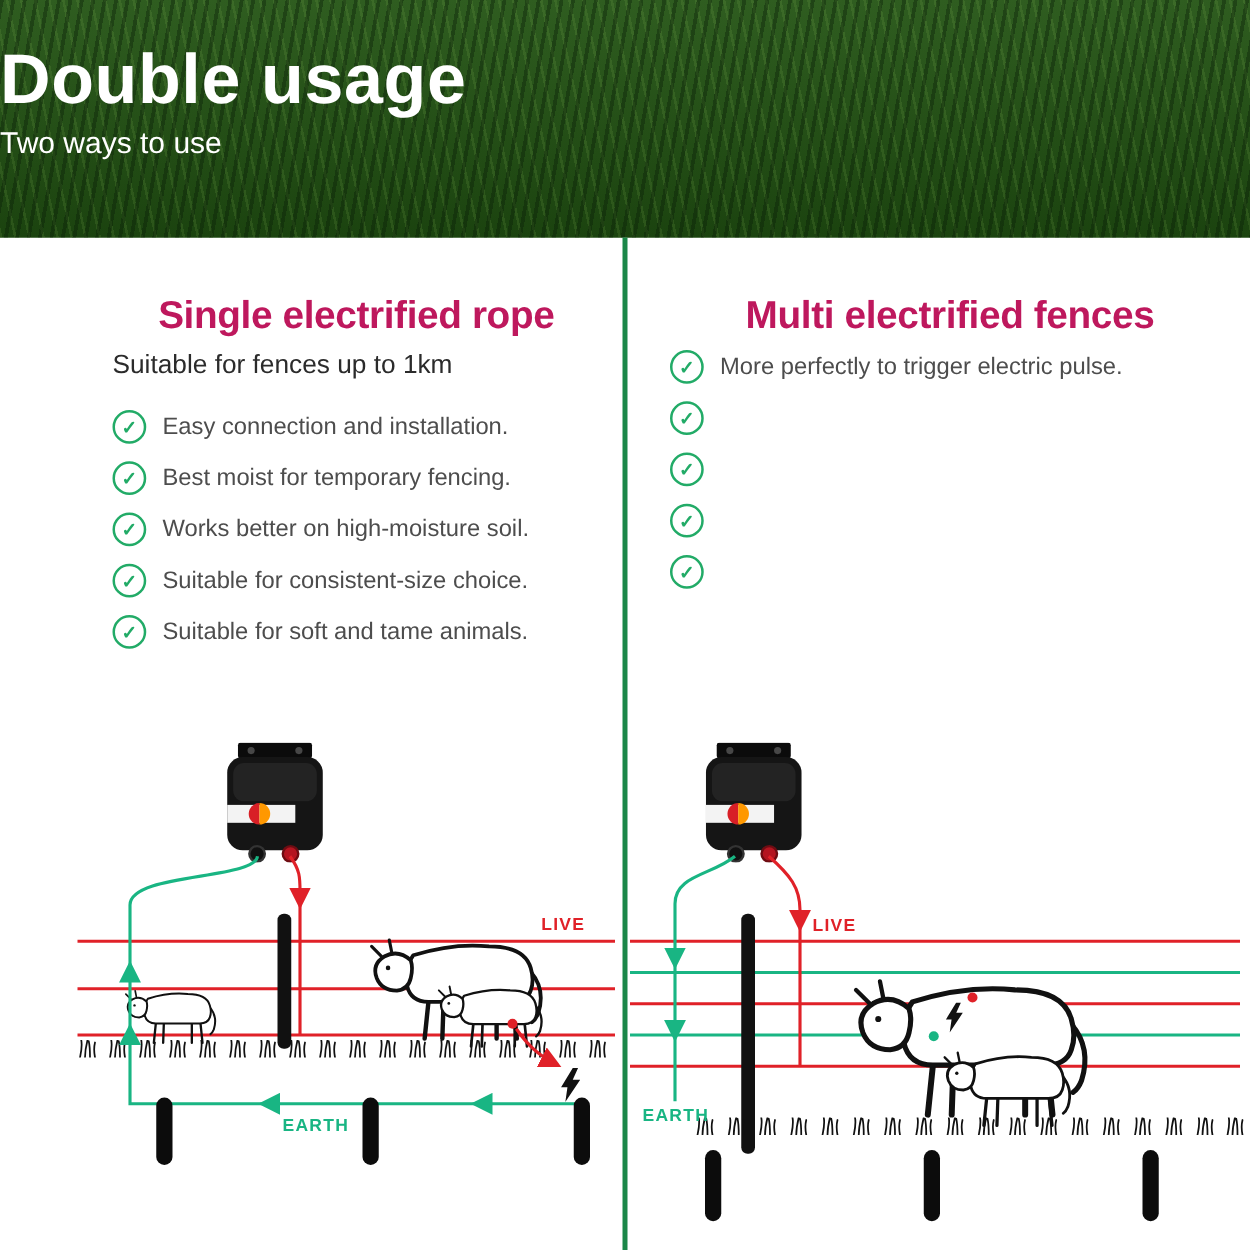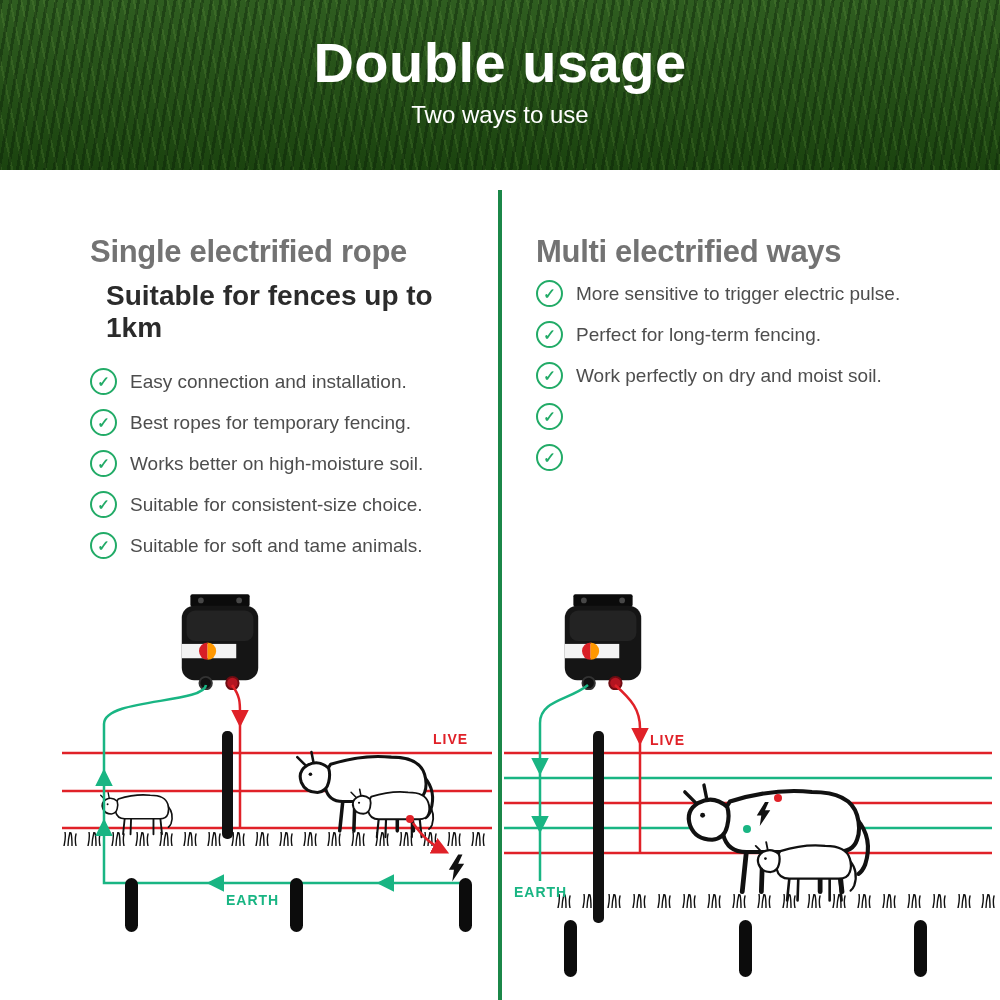--- a/index.html
+++ b/index.html
@@ -1,36 +1,36 @@
 <!DOCTYPE html>
 <html><head>
 <meta charset="utf-8">
 <style>
   html,body{margin:0;padding:0;}
   body{font-family:"Liberation Sans",sans-serif;background:#fff;}
   .canvas{position:relative;width:1000px;height:1000px;background:#fff;overflow:hidden;}
 
   
-  .banner{position:absolute;left:0;top:0;width:1000px;height:170px;
+  .banner{position:absolute;left:0;top:0;width:1000px;height:190px;
     background-color:#24511a;
     background-image:
       repeating-linear-gradient(100deg, rgba(8,28,6,.38) 0 3px, rgba(0,0,0,0) 3px 9px),
       repeating-linear-gradient(78deg, rgba(140,190,90,.14) 0 2px, rgba(0,0,0,0) 2px 11px),
       linear-gradient(180deg,#2f5d20 0%,#1b430f 100%);
-    color:#fff;text-align:center;box-sizing:border-box;padding-top:34px;}
+    color:#fff;box-sizing:border-box;padding-top:34px;}
   .banner h1{margin:0;font-size:56px;font-weight:bold;letter-spacing:.5px;line-height:1.05;}
   .banner p{margin:8px 0 0;font-size:24px;font-weight:500;}
 
   
   .divider{position:absolute;left:498px;top:190px;width:4px;height:810px;background:#1b8748;}
   .col{position:absolute;top:190px;width:500px;box-sizing:border-box;padding-top:44px;}
   .col-left{left:0;padding-left:90px;padding-right:20px;}
   .col-right{left:500px;padding-left:36px;padding-right:16px;}
-  .col h2{margin:0 0 10px;font-size:31px;font-weight:bold;color:#737373;letter-spacing:-.3px;}
-  .col h3{margin:0 16px 24px;font-size:28px;font-weight:bold;color:#2b2b2b;}
+  .col h2{margin:0 0 10px;font-size:31px;font-weight:bold;color:#be185d;letter-spacing:-.3px;text-align:center;}
+  .col h3{margin:0 0 24px;font-size:21px;font-weight:normal;color:#2b2b2b;}
   .col ul{list-style:none;margin:0;padding:0;}
   .col li{display:flex;align-items:center;margin-bottom:14px;font-size:19px;color:#4d4d4d;}
   .chk{width:23px;height:23px;border:2.2px solid #22ab67;border-radius:50%;
     display:flex;align-items:center;justify-content:center;flex:none;
     font-size:15px;font-weight:bold;color:#22ab67;margin-right:13px;}
 
   
   .diagram{position:absolute;top:588px;width:500px;height:412px;}
   .diagram-left{left:0;}
   .diagram-right{left:500px;}
@@ -93,51 +93,49 @@
   <section class="col col-left">
     <h2>Single electrified rope</h2>
     <h3>Suitable for fences up to 1km</h3>
     <ul>
       <li>
           <span class="chk">✓</span>
           <span>Easy connection and installation.</span>
         </li>
       <li>
           <span class="chk">✓</span>
-          <span>Best ropes for temporary fencing.</span>
+          <span>Best moist for temporary fencing.</span>
         </li>
       <li>
           <span class="chk">✓</span>
           <span>Works better on high-moisture soil.</span>
         </li>
       <li>
           <span class="chk">✓</span>
           <span>Suitable for consistent-size choice.</span>
         </li>
       <li>
           <span class="chk">✓</span>
           <span>Suitable for soft and tame animals.</span>
         </li>
     </ul>
   </section>
 
   <section class="col col-right">
-    <h2>Multi electrified ways</h2>
+    <h2>Multi electrified fences</h2>
     <ul>
       <li>
           <span class="chk">✓</span>
-          <span>More sensitive to trigger electric pulse.</span>
-        </li>
-      <li>
-          <span class="chk">✓</span>
-          <span>Perfect for long-term fencing.</span>
-        </li>
-      <li>
-          <span class="chk">✓</span>
-          <span>Work perfectly on dry and moist soil.</span>
+          <span>More perfectly to trigger electric pulse.</span>
+        </li>
+      <li>
+          <span class="chk">✓</span>
+        </li>
+      <li>
+          <span class="chk">✓</span>
         </li>
       <li>
           <span class="chk">✓</span>
         </li>
       <li>
           <span class="chk">✓</span>
         </li>
     </ul>
   </section>
 

